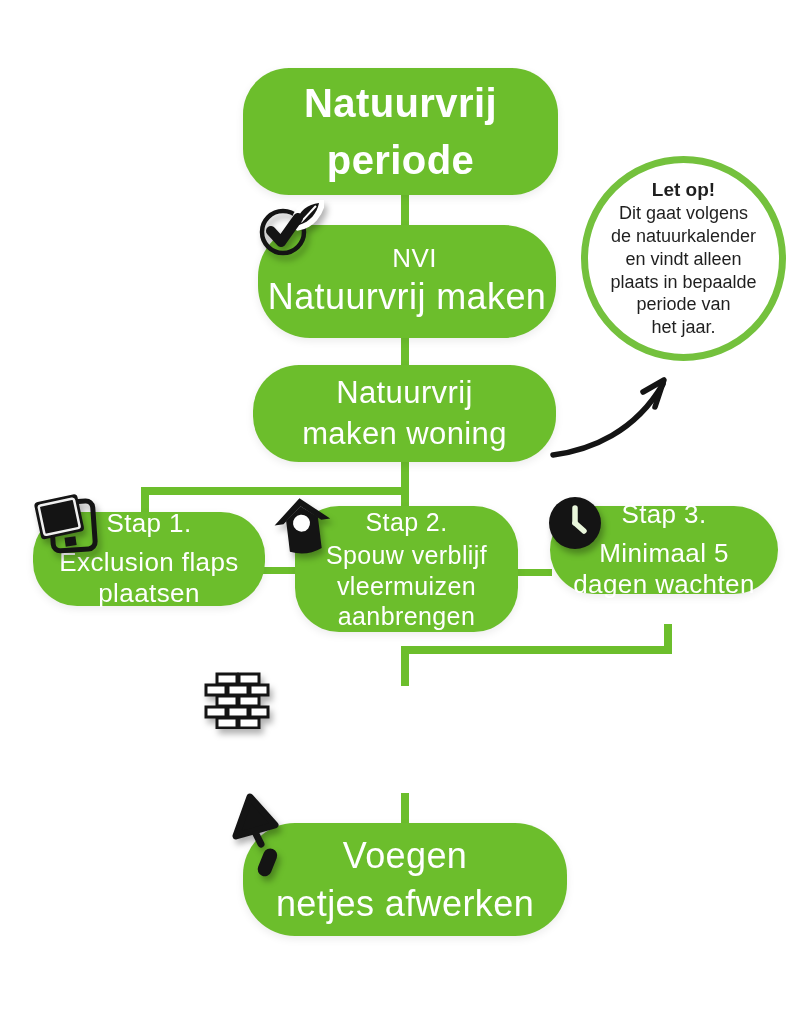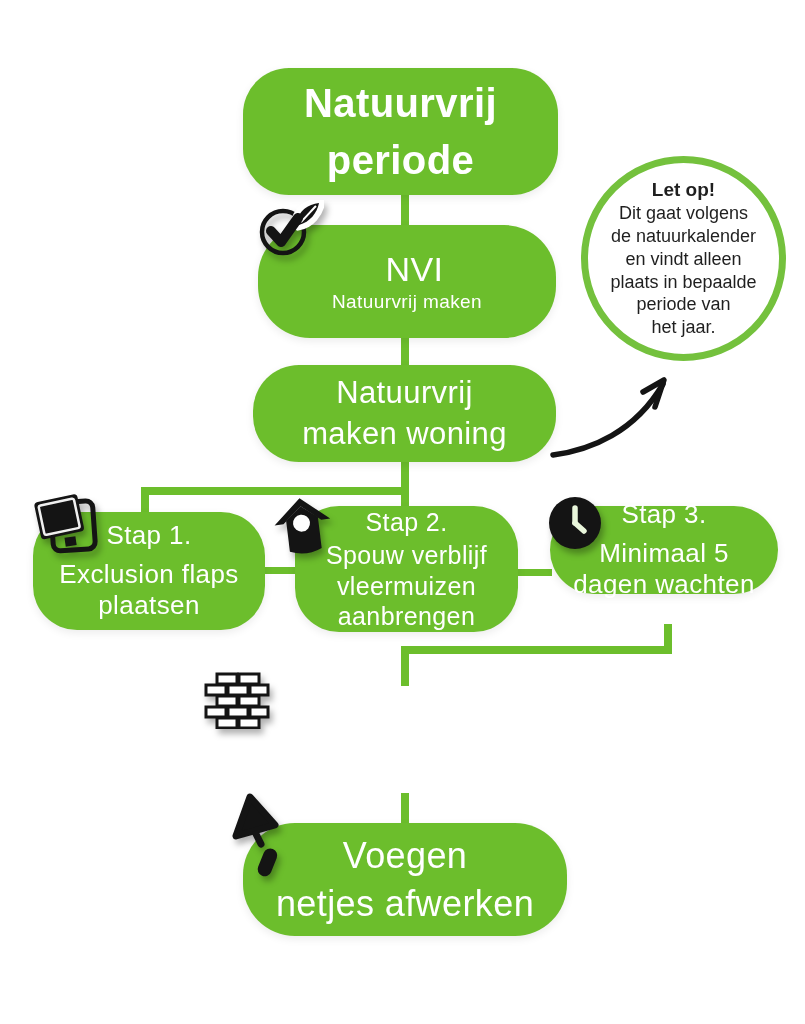--- a/index.html
+++ b/index.html
@@ -21,26 +21,26 @@
   }
   .gbox span{display:block;}
   
   .conn{position:absolute;background:#6CBE2C;}
   
   .icon{position:absolute;filter:drop-shadow(3px 5px 3px rgba(0,0,0,0.30));}
   
   #title-box{left:243px;top:68px;width:315px;height:127px;border-radius:46px;
     font-size:40px;font-weight:700;line-height:1.42;}
   #nvi-box{left:258px;top:225px;width:298px;height:113px;border-radius:52px;}
-  #nvi-box .h{font-size:34px;line-height:1.2;margin-left:15px;}
-  #nvi-box .s{font-size:19px;line-height:1.3;}
+  #nvi-box .h{font-size:26px;line-height:1.2;margin-left:15px;}
+  #nvi-box .s{font-size:36px;line-height:1.3;}
   #woning-box{left:253px;top:365px;width:303px;height:97px;border-radius:46px;
     font-size:31px;line-height:1.3;}
   .step{border-radius:44px;font-size:26px;line-height:1.22;}
-  #step-1-box{left:33px;top:512px;width:232px;height:118px;}
+  #step-1-box{left:33px;top:512px;width:232px;height:94px;}
   #step-2-box{left:295px;top:506px;width:223px;height:126px;font-size:25px;}
   #step-3-box{left:550px;top:506px;width:228px;height:88px;}
   .step .step-title{margin-bottom:7px;}
   #isoleren-box{left:247px;top:682px;width:318px;height:113px;border-radius:52px;
     font-size:31px;line-height:1.32;}
   #voegen-box{left:243px;top:823px;width:324px;height:113px;border-radius:52px;
     font-size:36px;line-height:1.32;}
   
   #note-circle{
     position:absolute;left:581px;top:156px;width:191px;height:191px;

